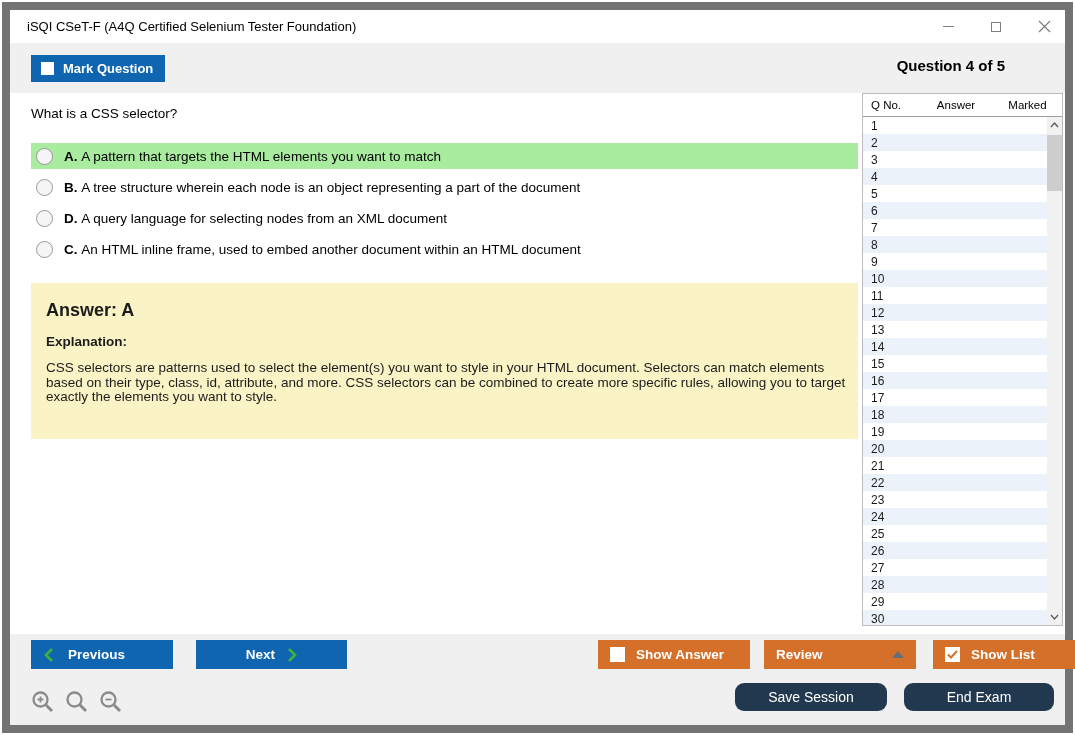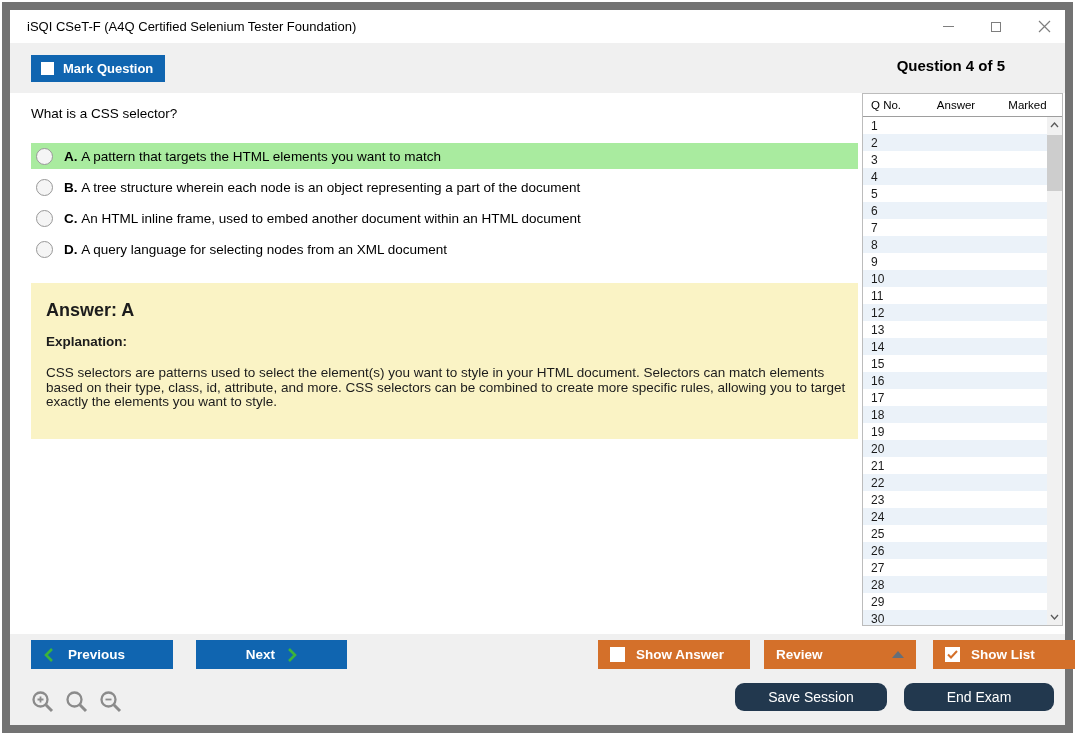--- a/index.html
+++ b/index.html
@@ -33,21 +33,21 @@
   .option-row { height: 26px; margin-bottom: 5px; display: flex; align-items: center;
     padding-left: 5px; gap: 11px; font-size: 13.5px; color: #000; cursor: pointer; }
   .option-row.highlighted { background: #a9eb9f; }
   .radio { width: 17px; height: 17px; border-radius: 50%; border: 1px solid #989898;
     background: #f5f5f5; flex: 0 0 auto; }
   .opt-letter { font-weight: 700; }
 
   .explain-box { position: absolute; left: 21px; top: 190px; width: 827px; height: 156px;
     background: #faf3c5; padding: 17px 15px 0 15px; }
   .ans-label { font-size: 18px; font-weight: 700; color: #1c1c1c; margin-bottom: 13px; }
-  .exp-heading { font-size: 13.5px; font-weight: 700; color: #1c1c1c; margin-bottom: 17px; }
+  .exp-heading { font-size: 13.5px; font-weight: 700; color: #1c1c1c; margin-bottom: 12px; }
   .exp-text { font-size: 13.5px; line-height: 14.5px; color: #1c1c1c; width: 800px; }
 
   
   .qlist-panel { position: absolute; left: 852px; top: 0; width: 201px; height: 533px;
     background: #fff; border: 1px solid #bcbcbc; }
   .qlist-header { height: 23px; display: grid; grid-template-columns: 56px 74px 1fr;
     align-items: center; font-size: 11.5px; color: #000; border-bottom: 1px solid #9e9e9e; }
   .qlist-header .h-qno { padding-left: 8px; text-align: left; }
   .qlist-header .h-ans, .qlist-header .h-marked { text-align: center; }
   .qlist-body { position: absolute; left: 0; top: 23px; right: 15px; bottom: 0; overflow: hidden; }
@@ -120,25 +120,25 @@
         <div class="option-row highlighted">
           <span class="radio"></span>
           <span><span class="opt-letter">A. </span><span>A pattern that targets the HTML elements you want to match</span></span>
         </div>
         <div class="option-row">
           <span class="radio"></span>
           <span><span class="opt-letter">B. </span><span>A tree structure wherein each node is an object representing a part of the document</span></span>
         </div>
         <div class="option-row">
           <span class="radio"></span>
-          <span><span class="opt-letter">C. </span><span>An HTML inline frame, used to embed another document within an HTML document</span></span>
+          <span><span class="opt-letter">D. </span><span>A query language for selecting nodes from an XML document</span></span>
         </div>
         <div class="option-row">
           <span class="radio"></span>
-          <span><span class="opt-letter">D. </span><span>A query language for selecting nodes from an XML document</span></span>
+          <span><span class="opt-letter">C. </span><span>An HTML inline frame, used to embed another document within an HTML document</span></span>
         </div>
       </div>
 
     <div class="explain-box">
       <div class="ans-label">Answer: A</div>
       <div class="exp-heading">Explanation:</div>
       <div class="exp-text">CSS selectors are patterns used to select the element(s) you want to style in your HTML document. Selectors can match elements based on their type, class, id, attribute, and more. CSS selectors can be combined to create more specific rules, allowing you to target exactly the elements you want to style.</div>
     </div>
 
     <div class="qlist-panel">

